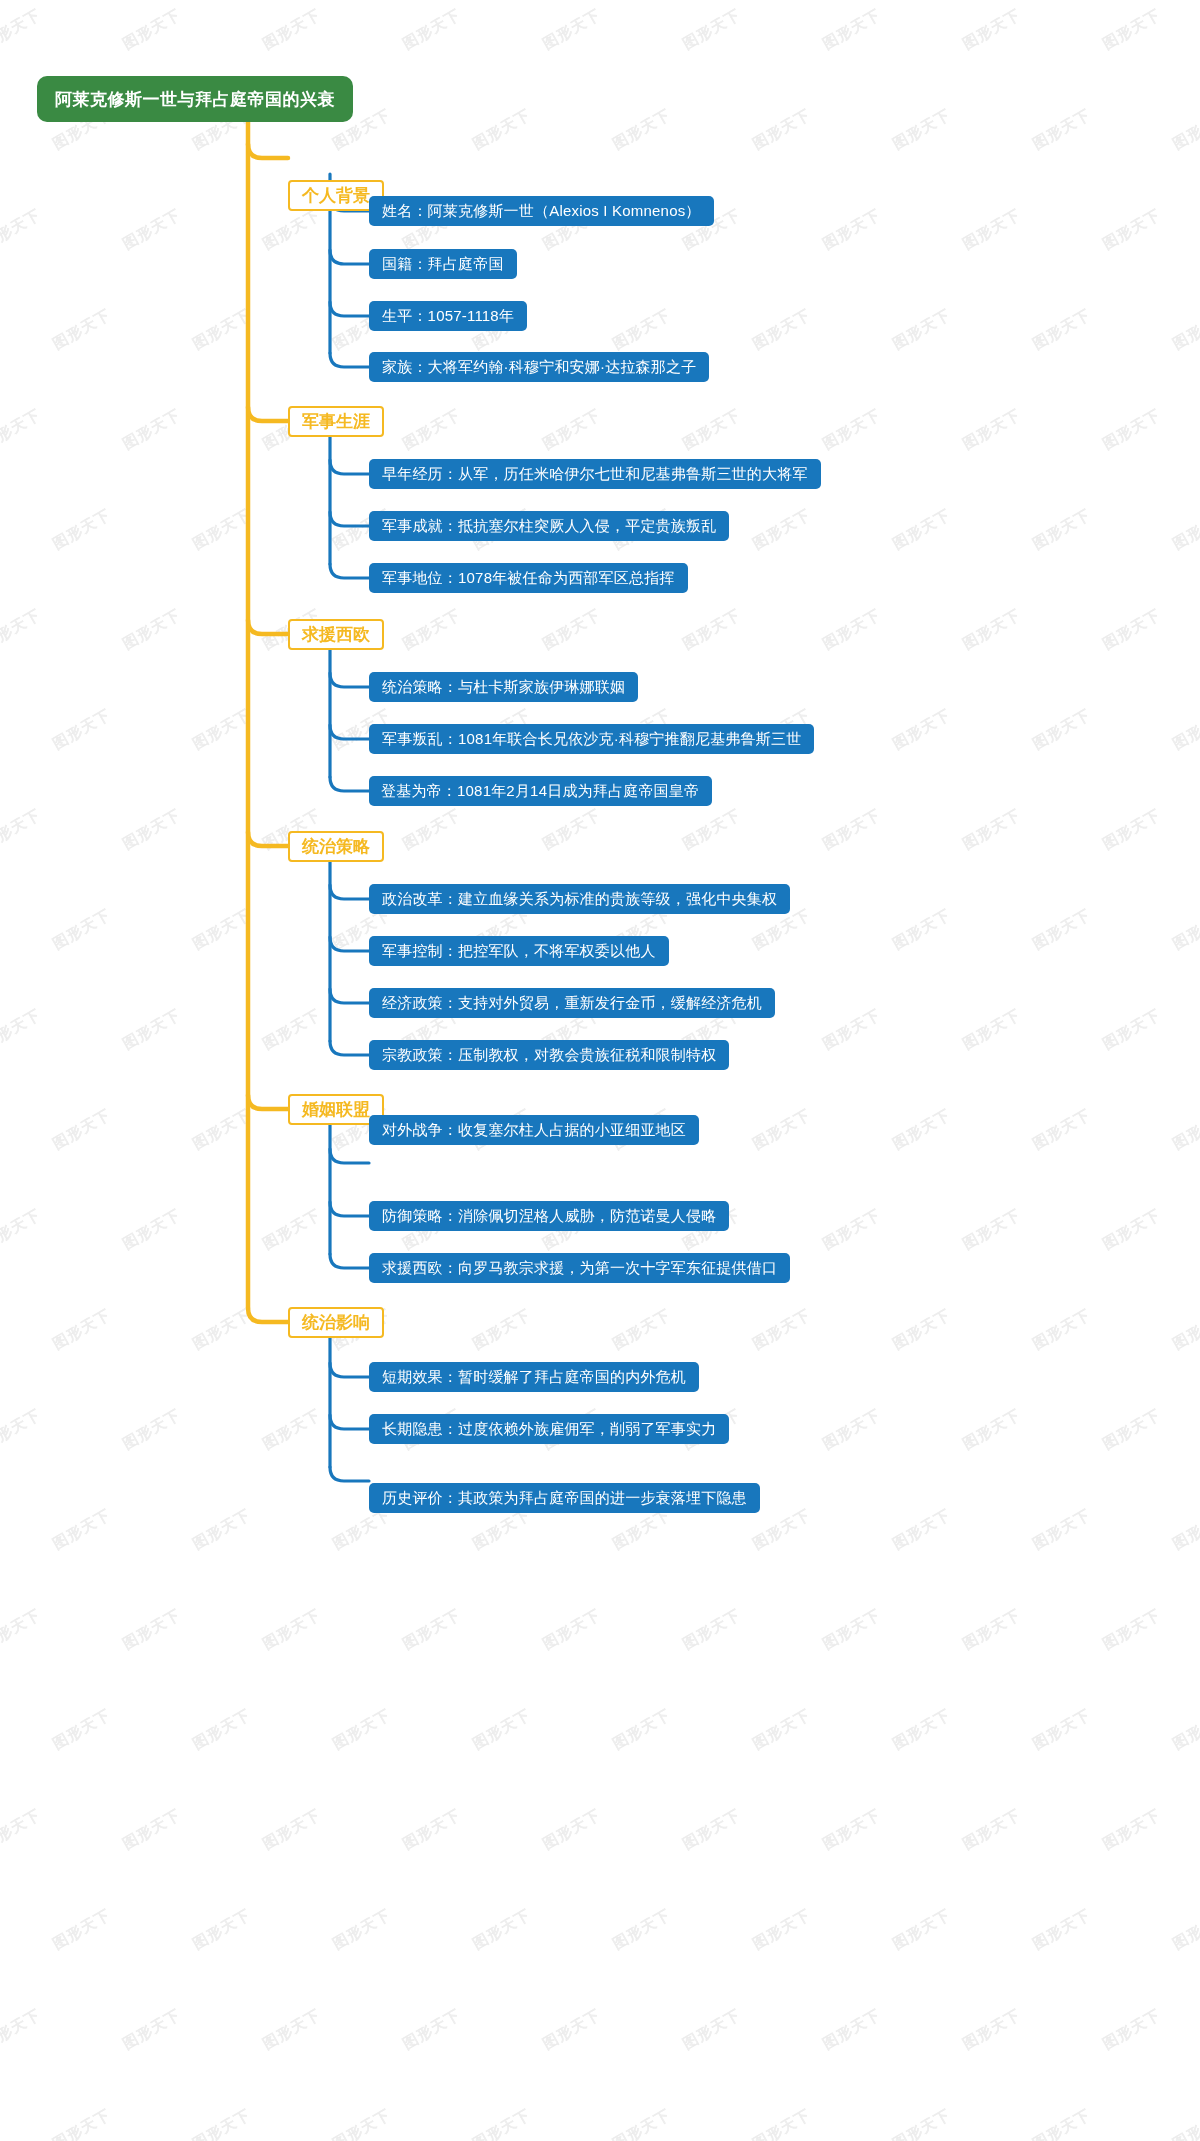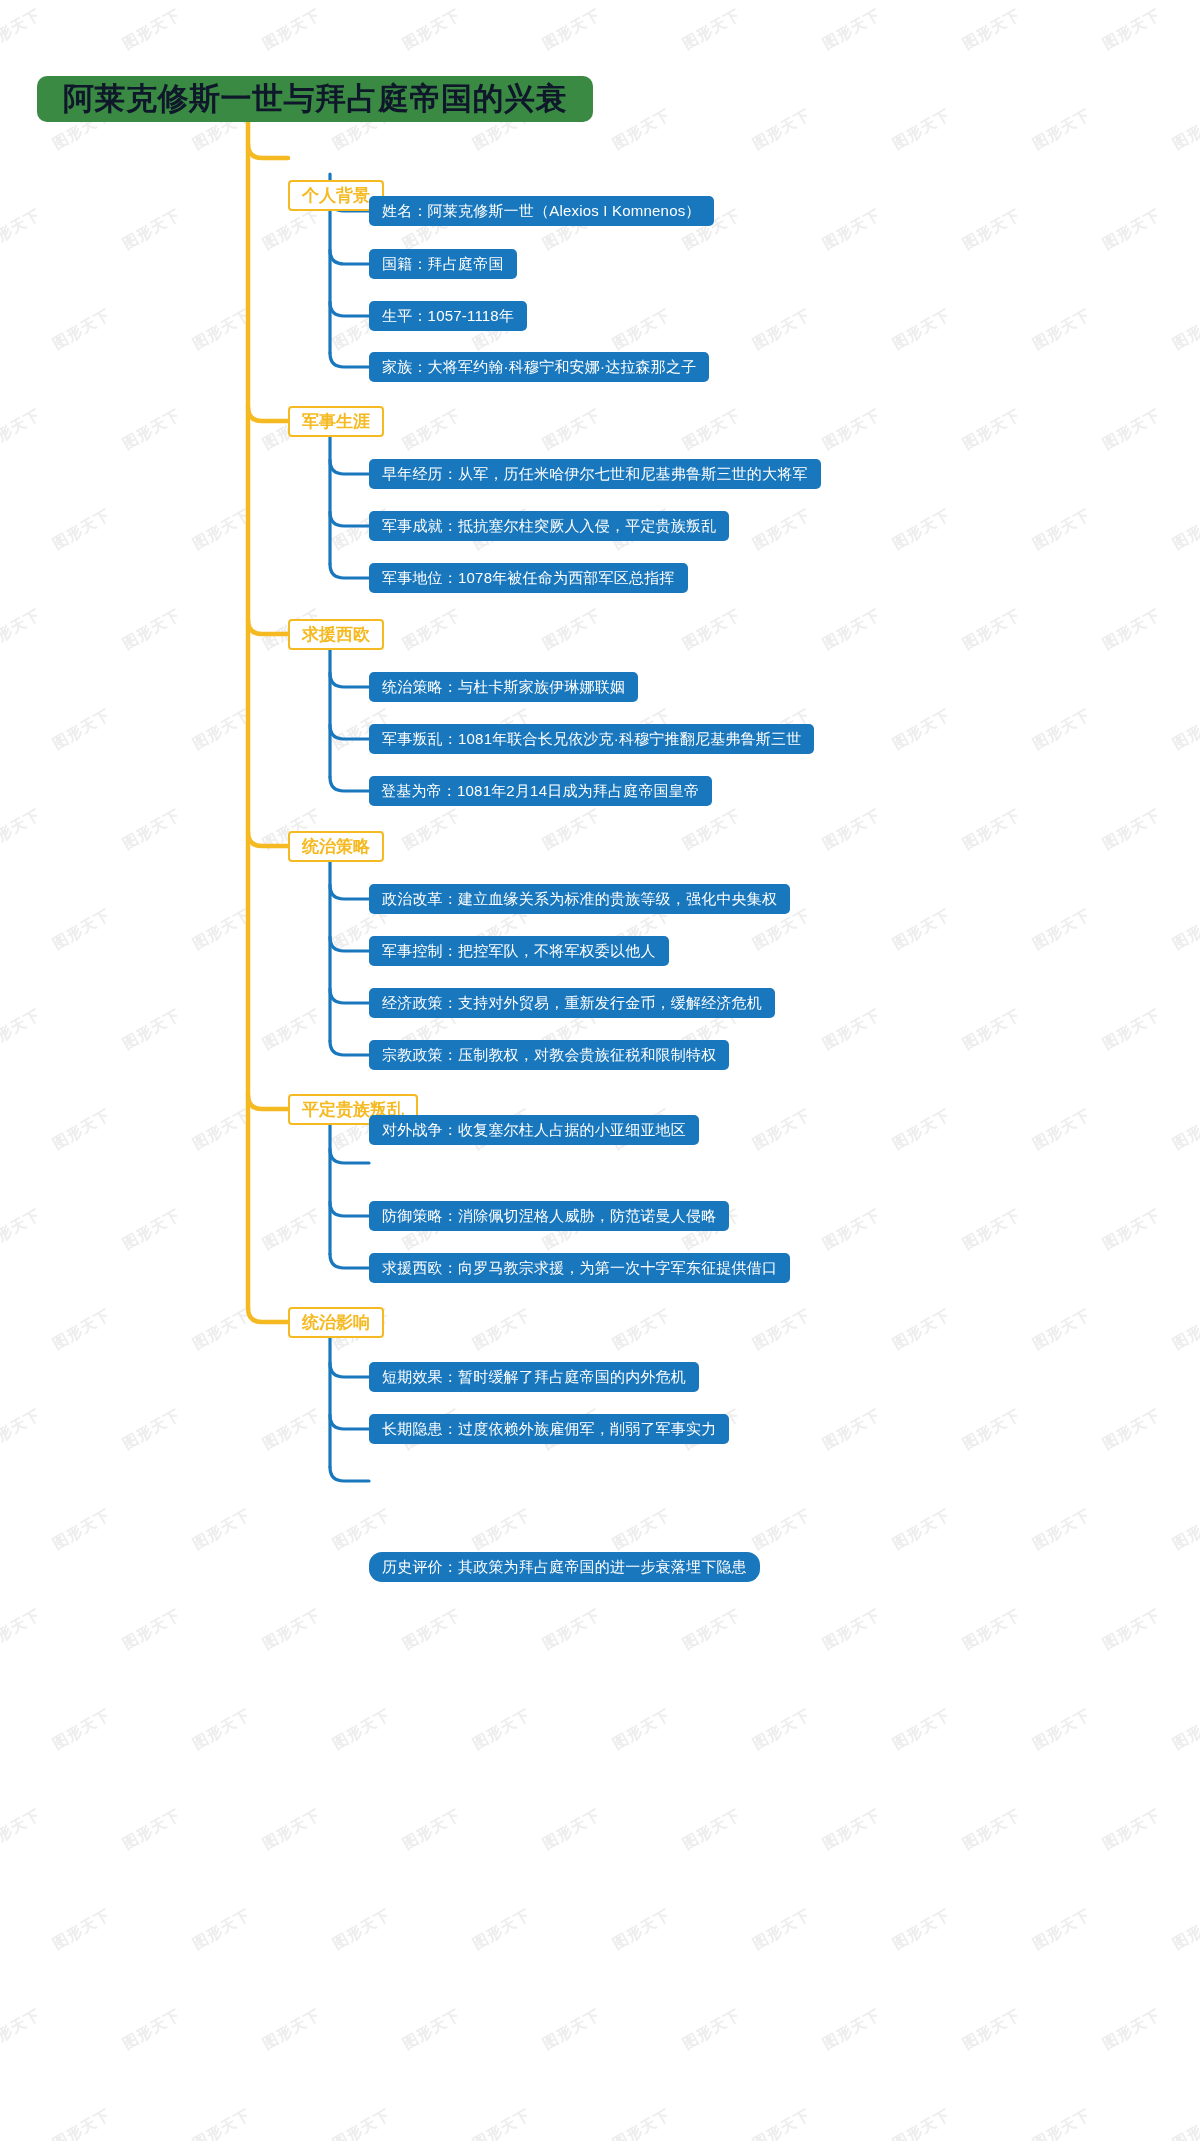--- a/index.html
+++ b/index.html
@@ -55,25 +55,25 @@
   .node {
     position: absolute;
     display: flex;
     align-items: center;
     white-space: nowrap;
     z-index: 3;
   }
 
   .root-node {
     background: #3a8a43;
-    color: #0f172a;
+    color: #ffffff;
     border-radius: 10px;
-    padding: 0 26px;
+    padding: 0 18px;
     height: 46px;
-    font-size: 31px;
+    font-size: 17px;
     font-weight: 600;
     letter-spacing: 0.5px;
   }
 
   .branch-node {
     background: #ffffff;
     border: 2.5px solid #f5b921;
     color: #f5b921;
     border-radius: 4px;
     padding: 0 12px;
@@ -348,21 +348,21 @@
     <div class="node leaf-node" style="left: 369px; top: 563px;">军事地位：1078年被任命为西部军区总指挥</div>
     <div class="node branch-node" style="left: 288px; top: 619px;">求援西欧</div>
     <div class="node leaf-node" style="left: 369px; top: 672px;">统治策略：与杜卡斯家族伊琳娜联姻</div>
     <div class="node leaf-node" style="left: 369px; top: 724px;">军事叛乱：1081年联合长兄依沙克·科穆宁推翻尼基弗鲁斯三世</div>
     <div class="node leaf-node" style="left: 369px; top: 776px; padding-left: 12px;">登基为帝：1081年2月14日成为拜占庭帝国皇帝</div>
     <div class="node branch-node" style="left: 288px; top: 831px;">统治策略</div>
     <div class="node leaf-node" style="left: 369px; top: 884px;">政治改革：建立血缘关系为标准的贵族等级，强化中央集权</div>
     <div class="node leaf-node" style="left: 369px; top: 936px;">军事控制：把控军队，不将军权委以他人</div>
     <div class="node leaf-node" style="left: 369px; top: 988px;">经济政策：支持对外贸易，重新发行金币，缓解经济危机</div>
     <div class="node leaf-node" style="left: 369px; top: 1040px;">宗教政策：压制教权，对教会贵族征税和限制特权</div>
-    <div class="node branch-node" style="left: 288px; top: 1094px;">平定贵族叛乱</div>
+    <div class="node branch-node" style="left: 288px; top: 1094px;">婚姻联盟</div>
     <div class="node leaf-node" style="left: 369px; top: 1099px; margin-top: 16px;">对外战争：收复塞尔柱人占据的小亚细亚地区</div>
     <div class="node leaf-node" style="left: 369px; top: 1201px;">防御策略：消除佩切涅格人威胁，防范诺曼人侵略</div>
     <div class="node leaf-node" style="left: 369px; top: 1253px;">求援西欧：向罗马教宗求援，为第一次十字军东征提供借口</div>
     <div class="node branch-node" style="left: 288px; top: 1307px;">统治影响</div>
     <div class="node leaf-node" style="left: 369px; top: 1362px;">短期效果：暂时缓解了拜占庭帝国的内外危机</div>
     <div class="node leaf-node" style="left: 369px; top: 1414px;">长期隐患：过度依赖外族雇佣军，削弱了军事实力</div>
-    <div class="node leaf-node" style="left: 369px; top: 1552px; border-radius: 13px;">历史评价：其政策为拜占庭帝国的进一步衰落埋下隐患</div>
+    <div class="node leaf-node" style="left: 369px; top: 1483px;">历史评价：其政策为拜占庭帝国的进一步衰落埋下隐患</div>
   </div>
 
 </body></html>

